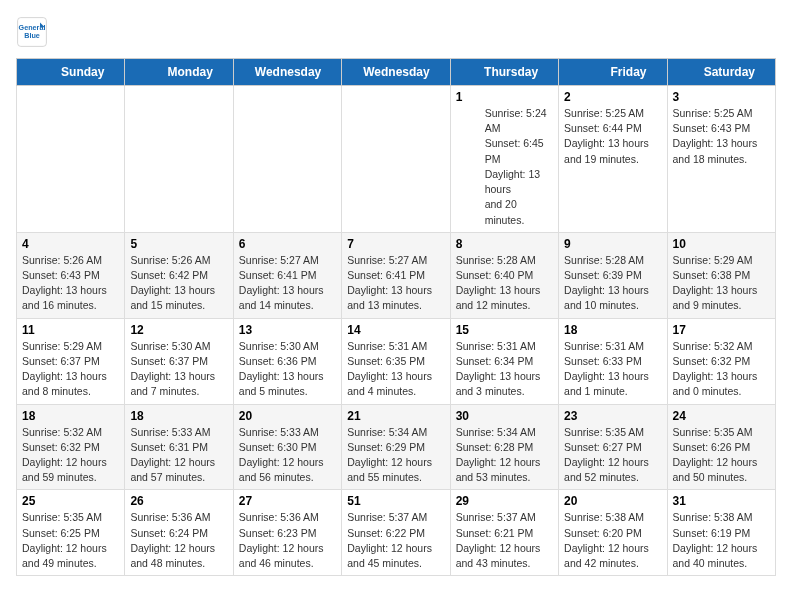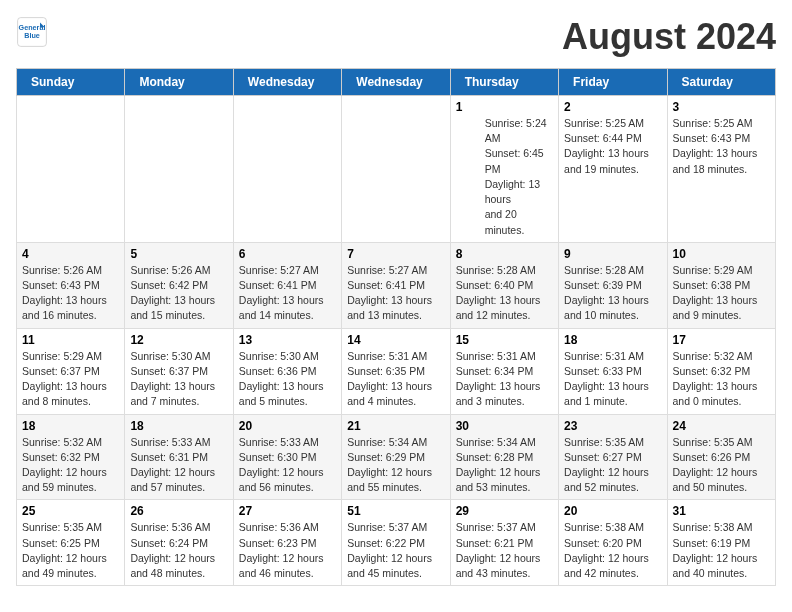--- a/index.html
+++ b/index.html
@@ -40,22 +40,22 @@
     table {
       width: 100%;
       border-collapse: collapse;
       font-size: 11px;
     }
     thead tr {
       background: #1a6bb5;
       color: #fff;
     }
     thead th {
-      padding: 6px 14px;
-      text-align: left;
+      padding: 6px 20px;
+      text-align: right;
       font-size: 12px;
       font-weight: bold;
       border: 1px solid #ccc;
     }
     tbody tr {
       border: 1px solid #ccc;
     }
     tbody td {
       vertical-align: top;
       padding: 4px 5px;
@@ -89,21 +89,20 @@
 <div class="header-area">
   <div class="logo">
     <svg class="logo-icon" viewBox="0 0 40 40" width="40" height="40">
       <rect x="2" y="2" width="36" height="36" rx="4" fill="white" stroke="#ccc" stroke-width="1"></rect>
       <text x="20" y="17" text-anchor="middle" font-size="9" font-weight="bold" fill="#1a6bb5">General</text>
       <text x="20" y="28" text-anchor="middle" font-size="9" font-weight="bold" fill="#1a6bb5">Blue</text>
       <polygon points="30,8 36,14 30,14" fill="#1a6bb5"></polygon>
     </svg>
   </div>
   <div class="title-area">
-    <div class="main-title">August 2024</div>
   </div>
 </div>
 
 <table>
   <thead>
     <tr>
     <th>Sunday</th>
         <th>Monday</th>
         <th>Wednesday</th>
         <th>Wednesday</th>

